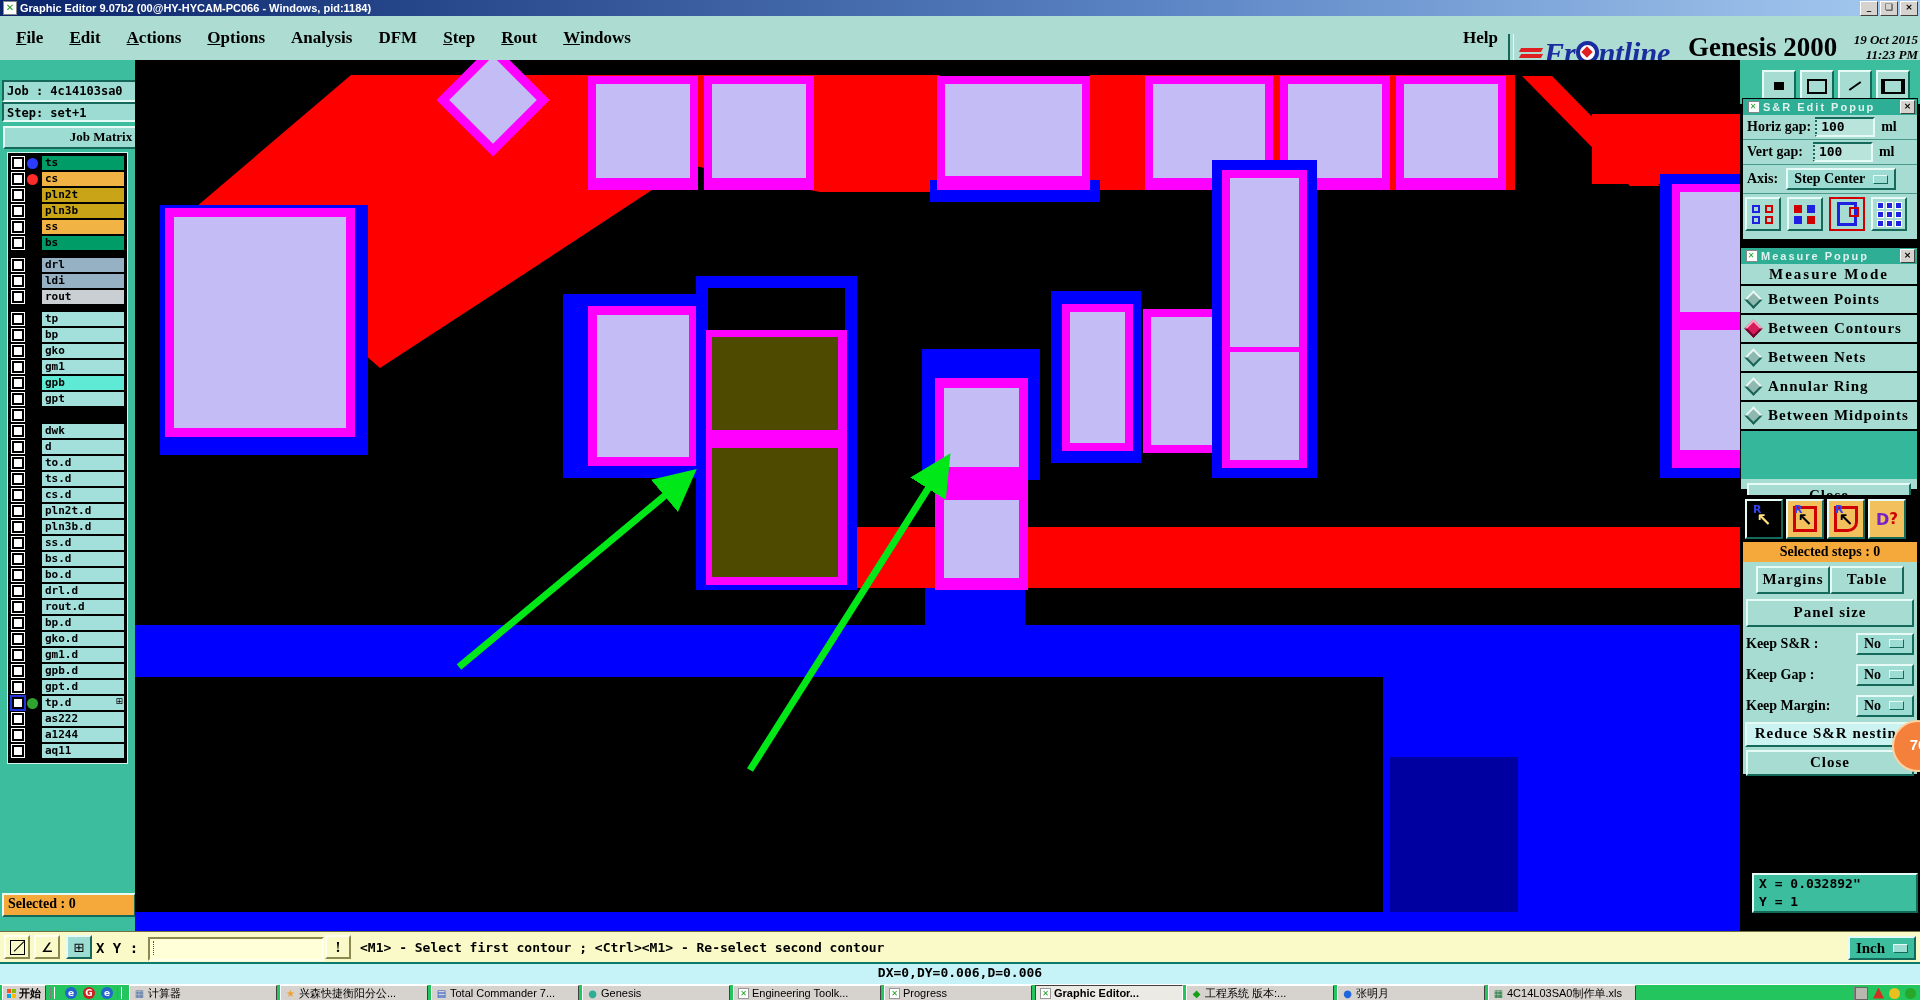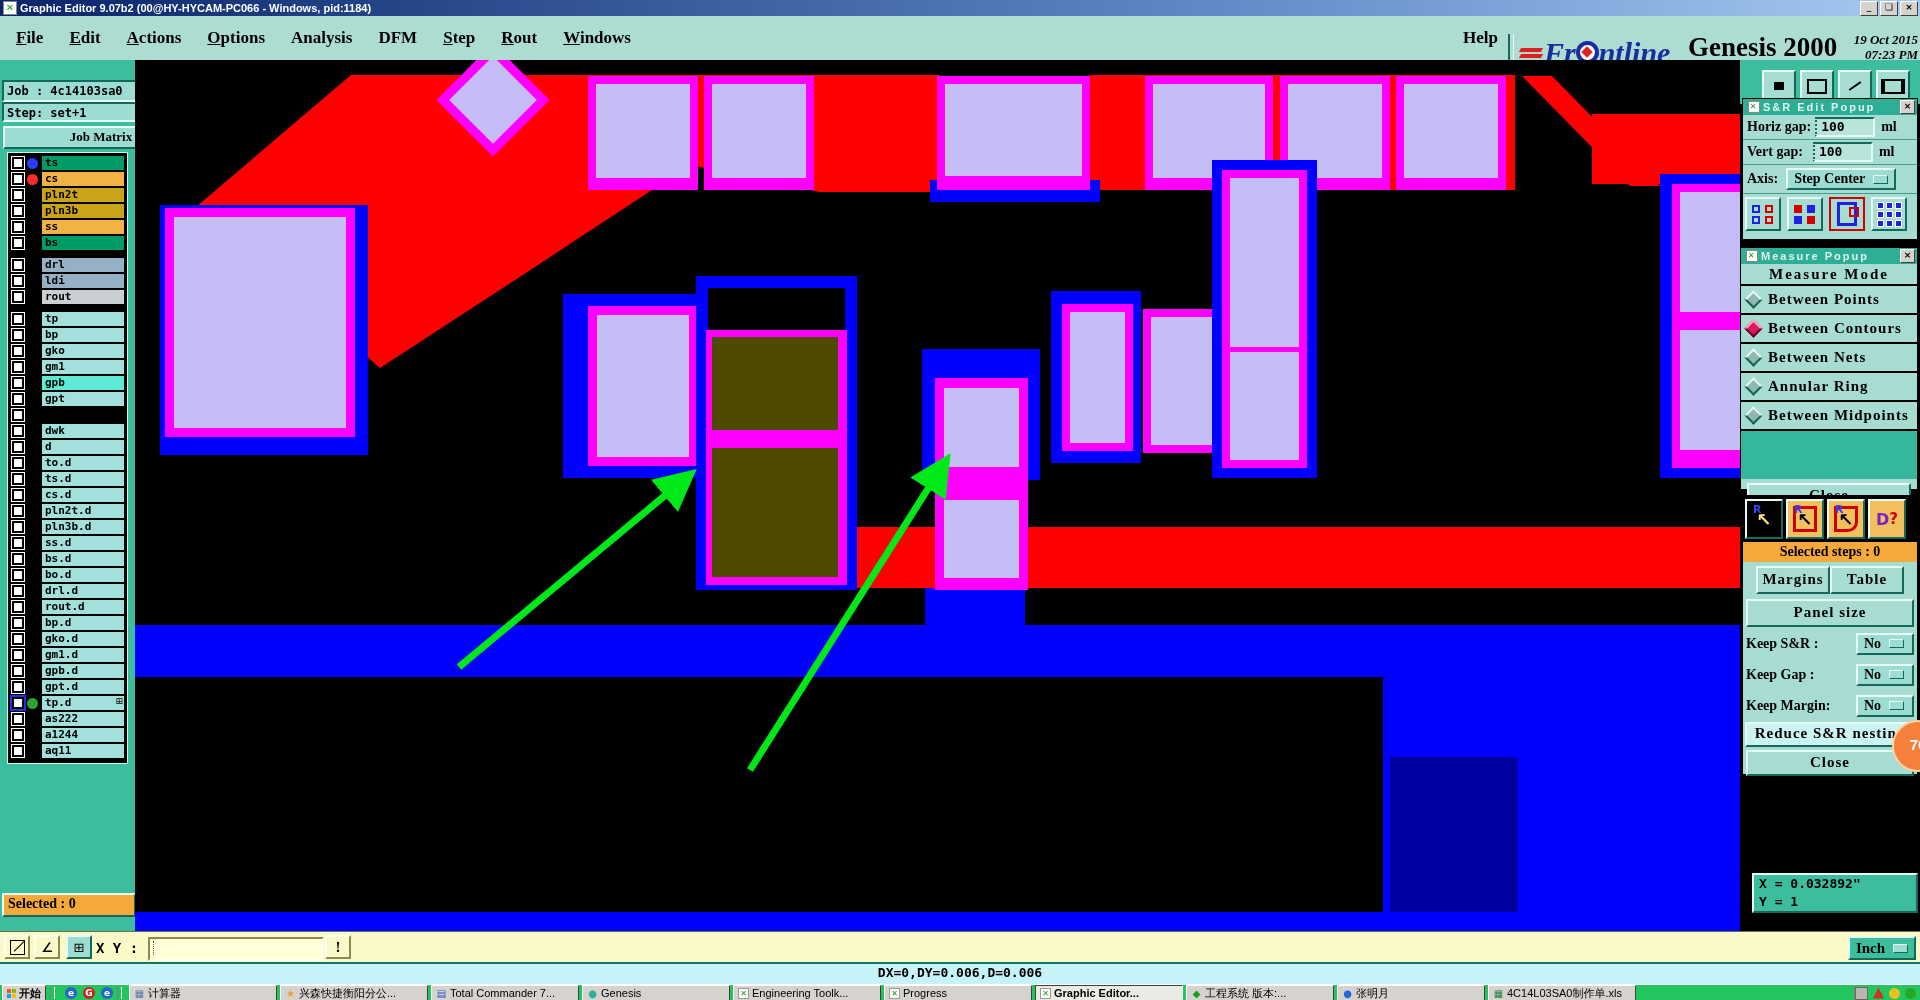--- a/index.html
+++ b/index.html
@@ -154,21 +154,21 @@
 </div>
 
 <div class="abs" id="menubar">
   <div id="menu-items"><span class="mitem"><u>F</u>ile</span><span class="mitem"><u>E</u>dit</span><span class="mitem"><u>A</u>ctions</span><span class="mitem"><u>O</u>ptions</span><span class="mitem">Analysis</span><span class="mitem">DFM</span><span class="mitem"><u>S</u>tep</span><span class="mitem"><u>R</u>out</span><span class="mitem"><u>W</u>indows</span></div>
   <div id="help-item">Help</div>
   <div id="brand-divider"></div>
   <div id="frontline"><span class="fl-lines"><div></div><div></div><div></div></span><span>Fr</span><span class="fl-o"><i></i></span><span>ntline</span></div>
   <div id="genesis">Genesis 2000</div>
   <div id="gsub">Graphic Editor</div>
   <div id="gdate">
-    <span>19 Oct 2015</span><br><span>07:23 PM</span>
+    <span>19 Oct 2015</span><br><span>11:23 PM</span>
   </div>
 </div>
 
 <div class="abs" id="sidebar">
   <div class="tealbar" style="top:20px;height:18px;">Job : 4c14103sa0</div>
   <div class="tealbar" style="top:42px;height:16px;">Step: set+1</div>
   <div id="job-matrix">Job Matrix ...</div>
   <div id="layer-list">
       <div class="lrow">
         <span class="cb"></span>
@@ -598,20 +598,21 @@
     <span style="font:bold 13px 'DejaVu Sans',sans-serif;">∠</span>
   </div>
   <div class="sbtn teal" style="left:66px;">
     <span style="font:13px 'DejaVu Sans',sans-serif;">⊞</span>
   </div>
   <div id="xy-label">X Y :</div>
   <div id="xy-input" title="">
       <i></i>
     </div>
   <div class="sbtn" id="excl-btn">!</div>
+  <div id="status-text">&lt;M1&gt; - Select first contour ; &lt;Ctrl&gt;&lt;M1&gt; - Re-select second contour</div>
   <div id="inch-btn">
     <span>Inch</span>
       <span class="dash"></span>
   </div>
 </div>
 
 <div class="abs" id="deltabar">
   <span>DX=0,DY=0.006,D=0.006</span>
 </div>
 

